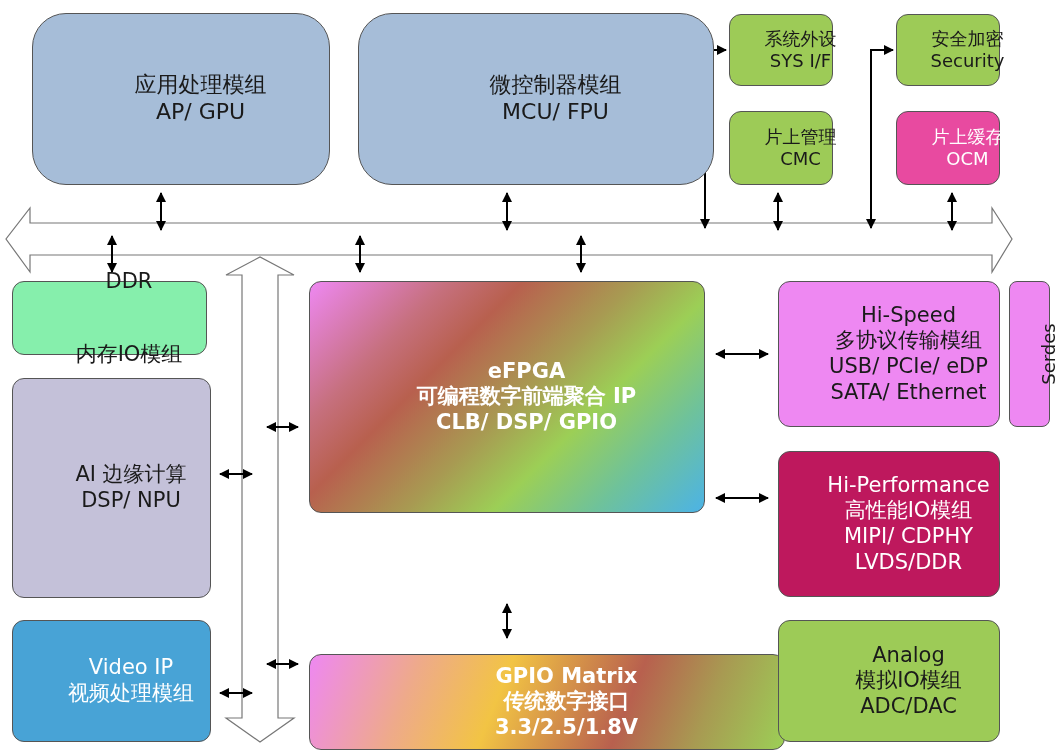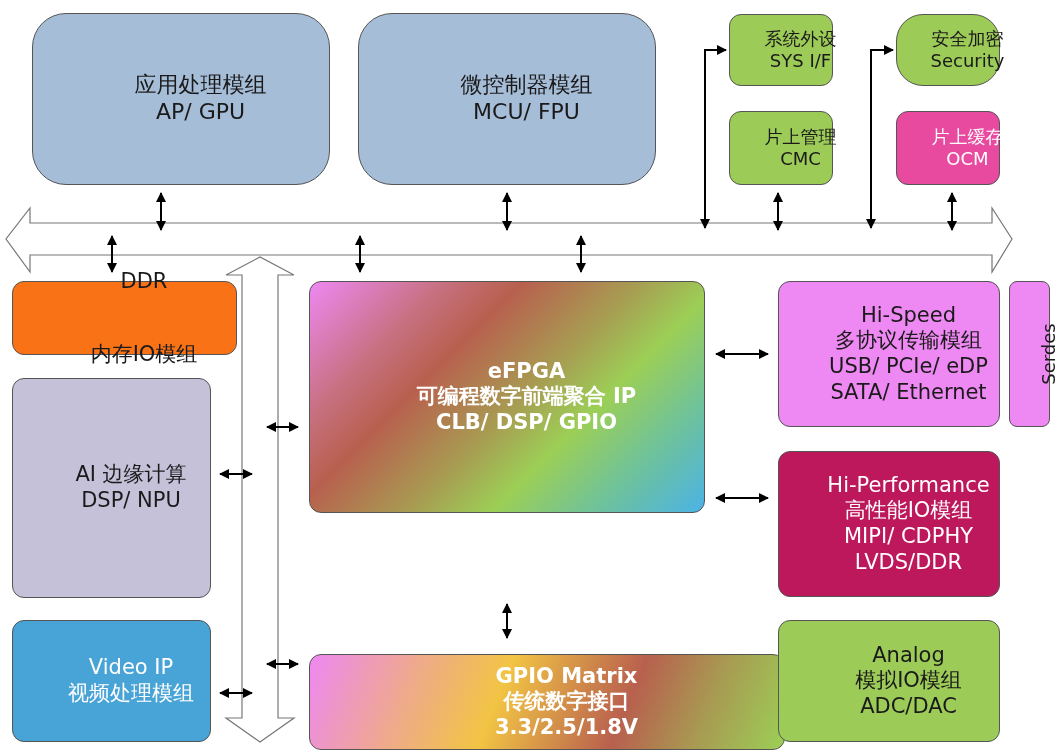--- a/index.html
+++ b/index.html
@@ -10,26 +10,26 @@
          border-radius: 12px; display: flex; flex-direction: column;
          align-items: center; justify-content: center; text-align: center;
          color: #1a1a1a; line-height: 1.22; padding-left: 39px; }
   .blk span { display: block; white-space: nowrap; }
   .big { font-size: 22px; border-radius: 34px; }
   .mid { font-size: 21px; }
   .sm  { font-size: 18px; }
   .white { color: #ffffff; }
   .bold { font-weight: bold; }
   #ap   { left: 12px;  top: 13px;  width: 298px; height: 172px; background: #a6bdd8; margin-left: 20px; }
-  #mcu  { left: 358px; top: 13px;  width: 298px; height: 172px; background: #a6bdd8; }
+  #mcu  { left: 358px; top: 13px;  width: 356px; height: 172px; background: #a6bdd8; }
   #sys  { left: 729px; top: 14px;  width: 104px; height: 72px;  background: #9dcb57; }
   #cmc  { left: 729px; top: 111px; width: 104px; height: 74px;  background: #9dcb57; }
-  #sec  { left: 896px; top: 14px;  width: 104px; height: 72px;  background: #9dcb57; border-radius: 27px; }
+  #sec  { left: 896px; top: 14px;  width: 104px; height: 72px;  background: #9dcb57; }
   #ocm  { left: 896px; top: 111px; width: 104px; height: 74px;  background: #e84aa0; }
-  #ddr  { left: 12px;  top: 281px; width: 225px; height: 74px;  background: #f97316; gap: 47px; }
+  #ddr  { left: 12px;  top: 281px; width: 195px; height: 74px;  background: #86efac; gap: 47px; }
   #ai   { left: 12px;  top: 378px; width: 199px; height: 220px; background: #c4c1d9; }
   #vid  { left: 12px;  top: 620px; width: 199px; height: 122px; background: #48a3d6; }
   #fpga { left: 309px; top: 281px; width: 396px; height: 232px;
           background: linear-gradient(135deg, #ee88f2 0%, #c6707e 22%, #b8604e 34%, #a89a52 52%, #9ccf56 66%, #6fc29a 82%, #4cb3e6 100%); }
   #gpio { left: 309px; top: 646px; width: 476px; height: 96px;
           background: linear-gradient(112deg, #ee88f2 0%, #eeaa8a 22%, #f2c444 40%, #d08a4a 55%, #b8604e 66%, #a89a52 82%, #9ccf56 100%); margin-top: 8px; }
   #hs   { left: 778px; top: 281px; width: 222px; height: 146px; background: #ee88f2; }
   #serdes { left: 1009px; top: 281px; width: 38px; height: 146px; background: #ee88f2; border-radius: 8px; }
   #serdes span { transform: rotate(-90deg); font-size: 18px; }
   #hp   { left: 778px; top: 451px; width: 222px; height: 146px; background: #be185d; }

